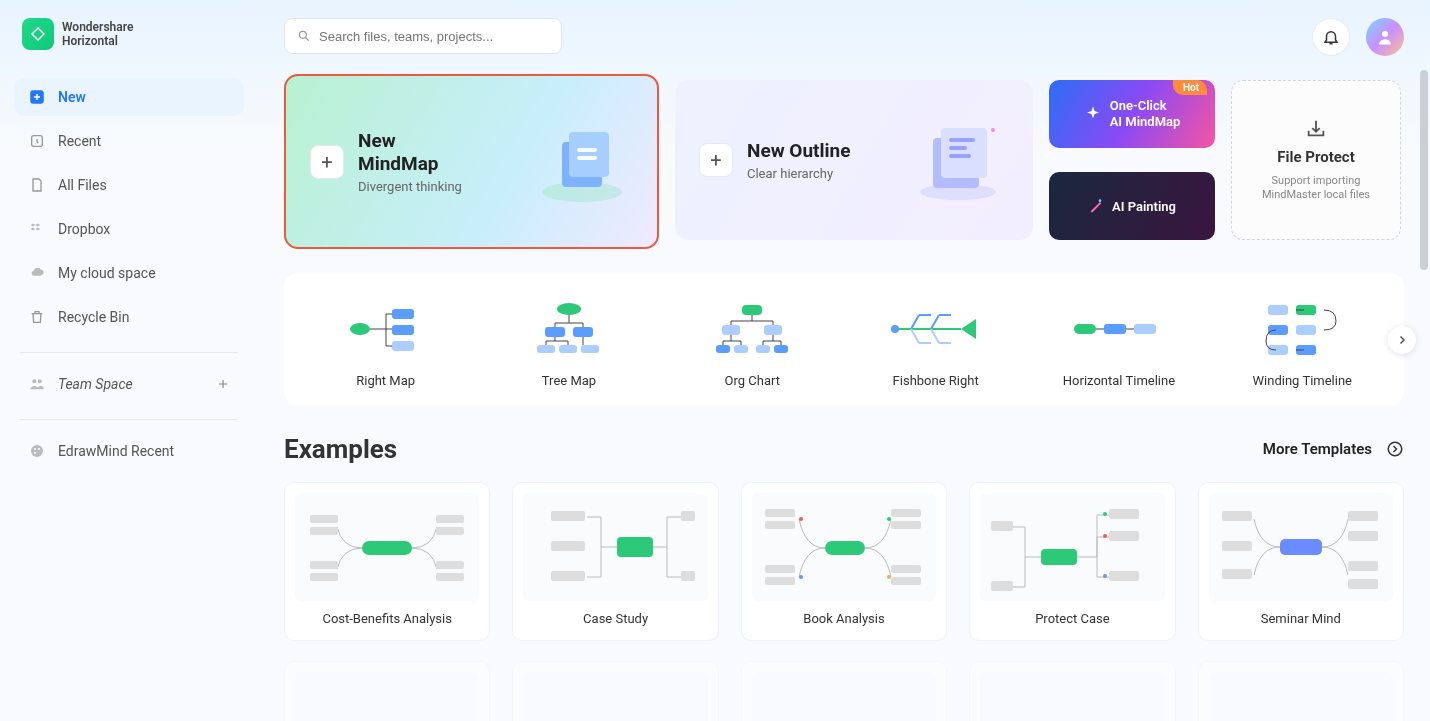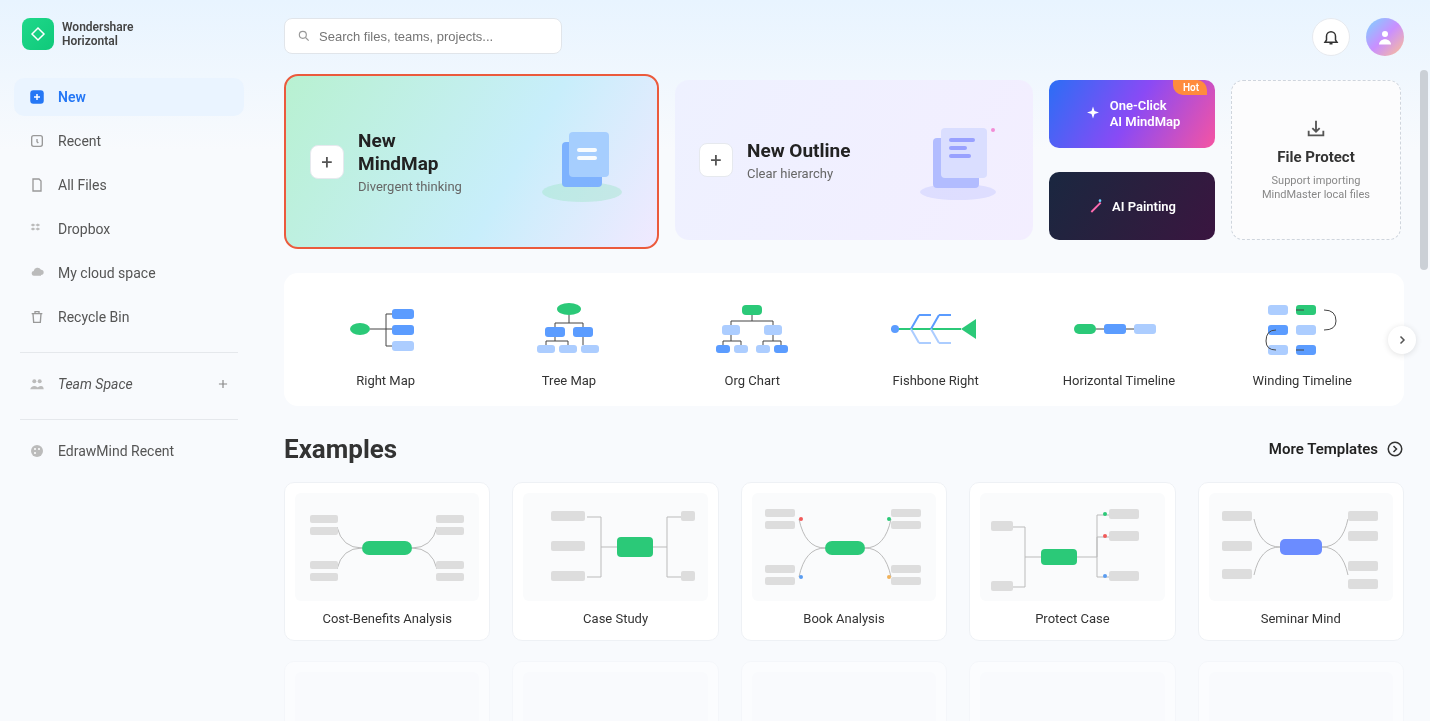--- a/index.html
+++ b/index.html
@@ -106,21 +106,21 @@
 .template-thumb { width: 90px; height: 60px; display: flex; align-items: center; justify-content: center; }
 .template-label { font-size: 13px; color: #333; }
 .chev-next {
   position: absolute; right: -12px; top: 50%; transform: translateY(-50%);
   width: 28px; height: 28px; border-radius: 50%; background: #fff;
   box-shadow: 0 1px 6px rgba(0,0,0,0.12);
   display: flex; align-items: center; justify-content: center;
 }
 .examples-header { display: flex; align-items: center; justify-content: space-between; margin-bottom: 18px; }
 .examples-title { font-size: 26px; font-weight: 700; }
-.more-link { font-size: 15px; font-weight: 600; color: #222; display: flex; align-items: center; gap: 8px; }
+.more-link { font-size: 15px; font-weight: 600; color: #222; display: flex; align-items: center; gap: 14px; }
 .examples-grid {
   display: grid; grid-template-columns: repeat(5, 1fr); gap: 22px;
 }
 .example-card {
   background: #fff; border-radius: 10px; padding: 10px;
   display: flex; flex-direction: column; align-items: center; gap: 10px;
   border: 1px solid #eef1f5;
 }
 .example-thumb {
   width: 100%; height: 108px; background: #fafbfc; border-radius: 6px;

